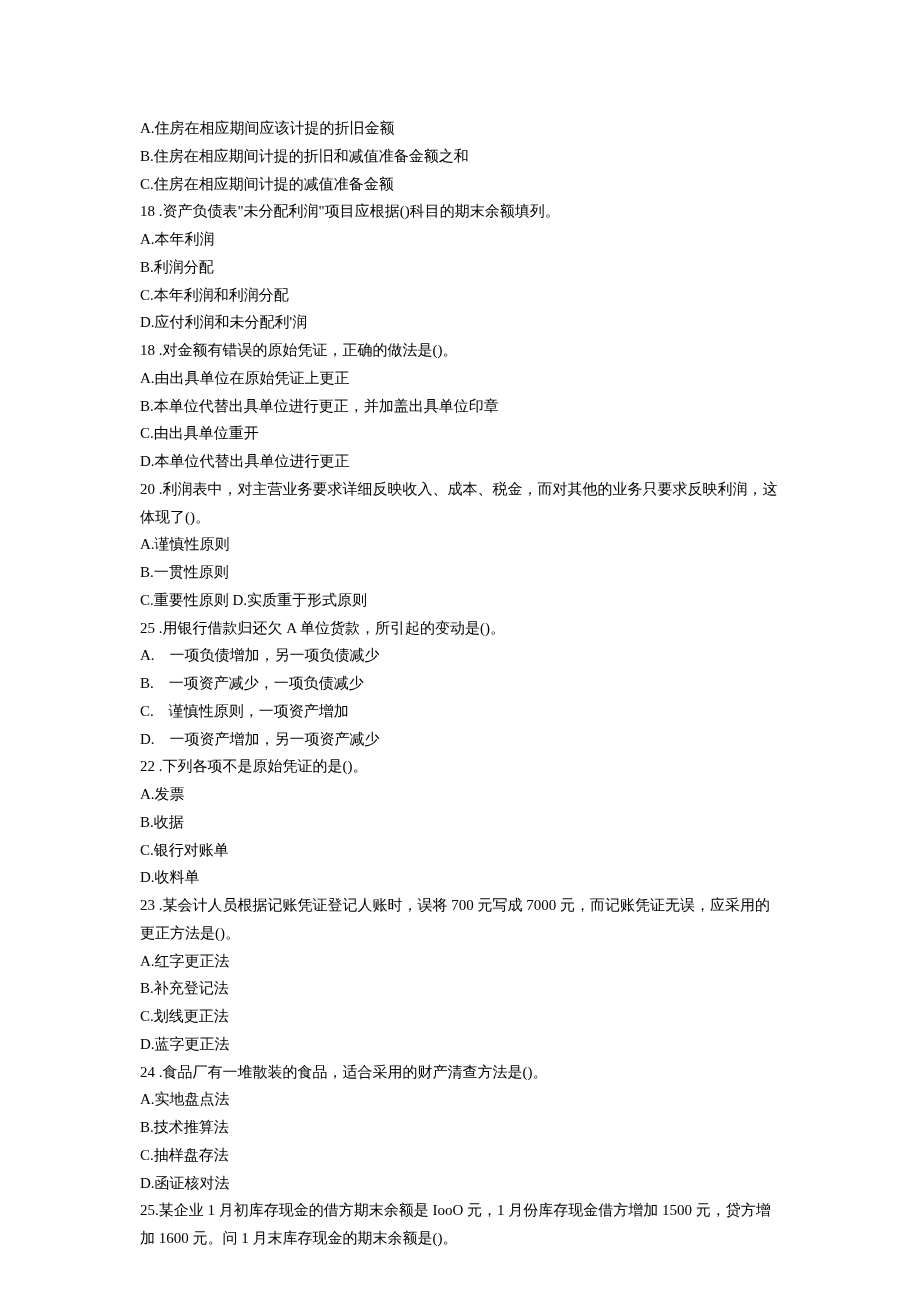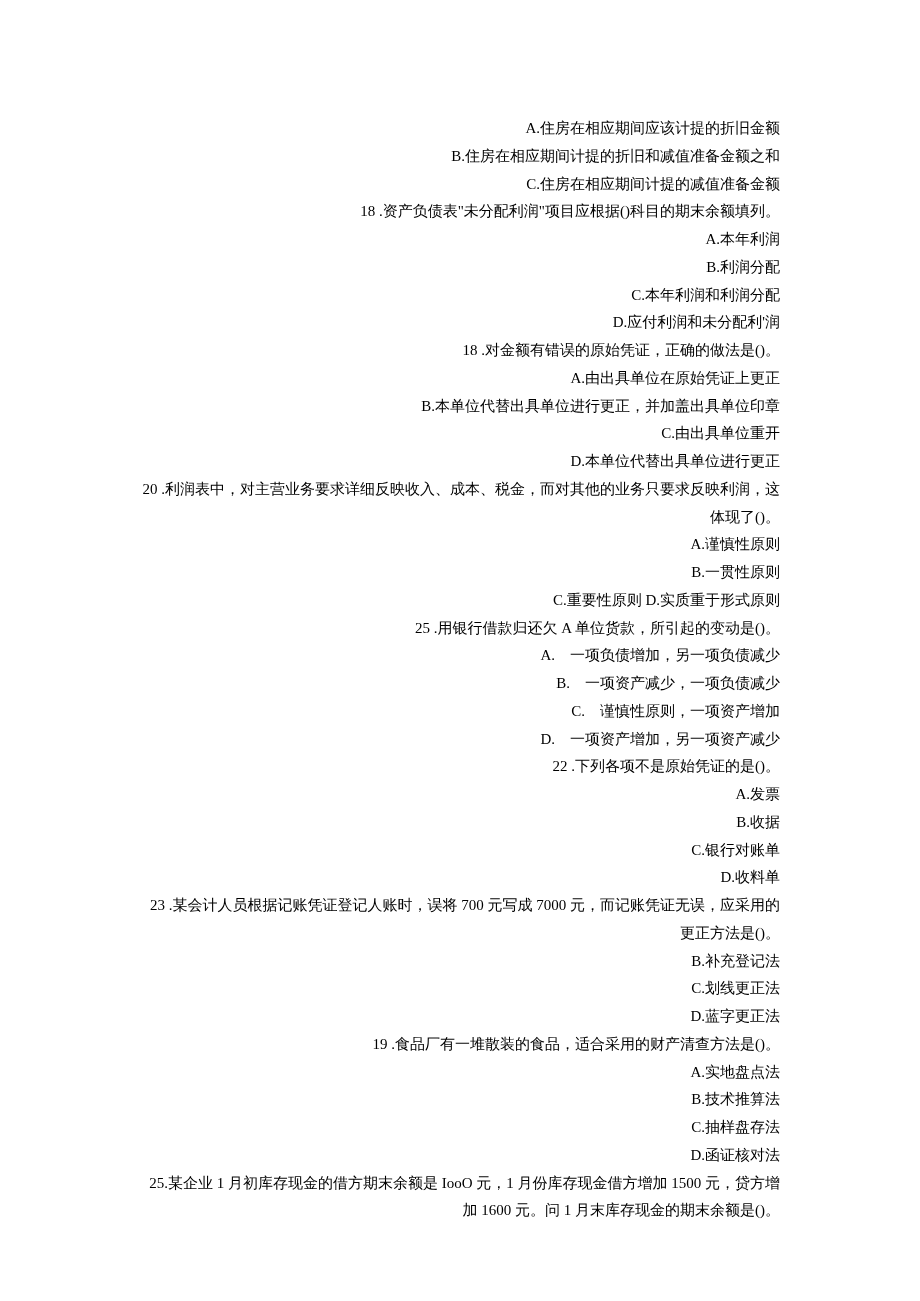--- a/index.html
+++ b/index.html
@@ -8,21 +8,20 @@
     line-height: 1.85;
     color: #000;
     background: #fff;
     margin: 0;
     padding: 115px 140px 60px 140px;
     width: 920px;
     box-sizing: border-box;
   }
   .line {
     display: block;
-    text-align: right;
   }
 </style>
 </head>
 <body>
 
 <div id="content">
     <span class="line">A.住房在相应期间应该计提的折旧金额</span>
     <span class="line">B.住房在相应期间计提的折旧和减值准备金额之和</span>
     <span class="line">C.住房在相应期间计提的减值准备金额</span>
     <span class="line">18 .资产负债表"未分配利润"项目应根据()科目的期末余额填列。</span>
@@ -43,22 +42,23 @@
     <span class="line">A.　一项负债增加，另一项负债减少</span>
     <span class="line">B.　一项资产减少，一项负债减少</span>
     <span class="line">C.　谨慎性原则，一项资产增加</span>
     <span class="line">D.　一项资产增加，另一项资产减少</span>
     <span class="line">22 .下列各项不是原始凭证的是()。</span>
     <span class="line">A.发票</span>
     <span class="line">B.收据</span>
     <span class="line">C.银行对账单</span>
     <span class="line">D.收料单</span>
     <span class="line">23 .某会计人员根据记账凭证登记人账时，误将 700 元写成 7000 元，而记账凭证无误，应采用的更正方法是()。</span>
+    <span class="line">A.红字更正法</span>
     <span class="line">B.补充登记法</span>
     <span class="line">C.划线更正法</span>
     <span class="line">D.蓝字更正法</span>
-    <span class="line">19 .食品厂有一堆散装的食品，适合采用的财产清查方法是()。</span>
+    <span class="line">24 .食品厂有一堆散装的食品，适合采用的财产清查方法是()。</span>
     <span class="line">A.实地盘点法</span>
     <span class="line">B.技术推算法</span>
     <span class="line">C.抽样盘存法</span>
     <span class="line">D.函证核对法</span>
     <span class="line">25.某企业 1 月初库存现金的借方期末余额是 IooO 元，1 月份库存现金借方增加 1500 元，贷方增加 1600 元。问 1 月末库存现金的期末余额是()。</span>
   </div>
 
 </body></html>

